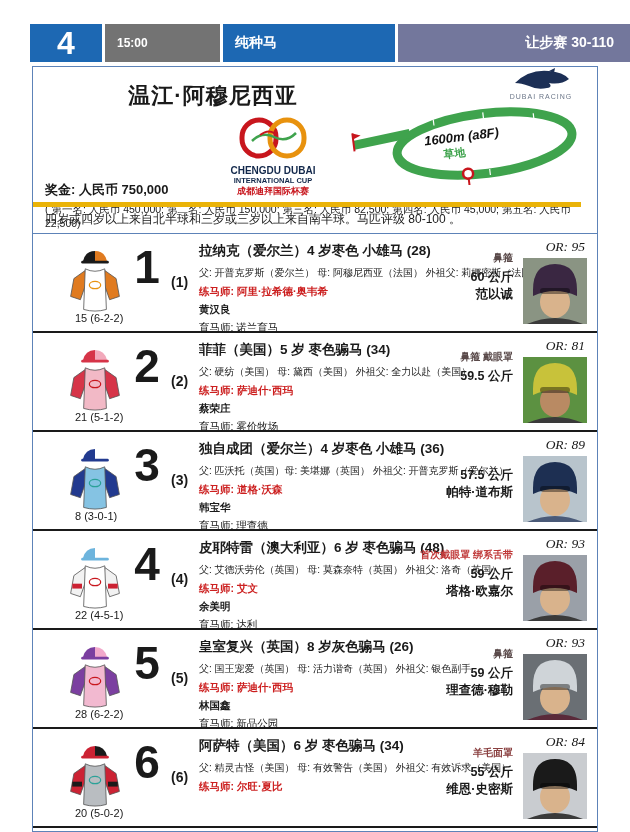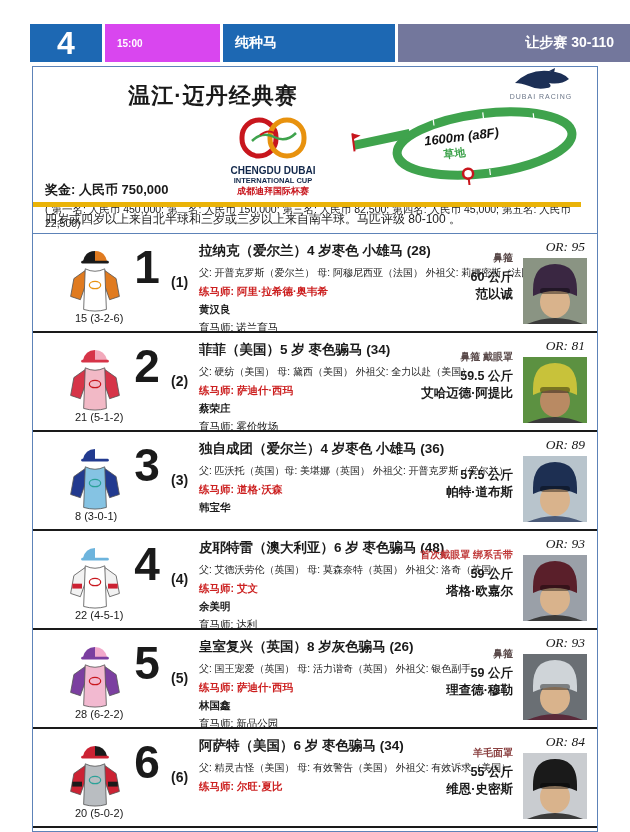--- a/index.html
+++ b/index.html
@@ -2,21 +2,21 @@
 <html><head>
 <meta charset="utf-8">
 <style>
   html,body{margin:0;padding:0;width:630px;height:832px;overflow:hidden;
     background:#ffffff;color:#1a1a1a;
     font-family:"Liberation Sans","DejaVu Sans",sans-serif;}
   
   .topbar{position:absolute;top:24px;left:30px;right:0;height:38px;display:flex;gap:3px;}
   .cell{color:#fff;font-weight:bold;display:flex;align-items:center;}
   .c1{width:72px;background:#1d68b3;justify-content:center;font-size:32px;}
-  .c2{width:103px;background:#d946ef;padding-left:12px;font-size:10px;}
+  .c2{width:103px;background:#737373;padding-left:12px;font-size:12px;}
   .c3{width:160px;background:#1d68b3;padding-left:12px;font-size:14px;}
   .c4{flex:1;background:#73779c;justify-content:flex-end;padding-right:16px;font-size:14px;}
   
   .box{position:absolute;top:66px;left:32px;width:566px;height:766px;
     border:1px solid #5d83b8;background:#fff;box-sizing:border-box;}
   .info{position:relative;height:166px;border-bottom:1px solid #5d83b8;}
   .race-title{position:absolute;top:14px;left:40px;width:280px;text-align:center;
     font-size:22px;font-weight:bold;letter-spacing:1px;margin:0;}
   .cd-logo{position:absolute;top:48px;left:155px;width:170px;text-align:center;line-height:1.15;}
   .cd-logo .en1{font-size:10px;font-weight:bold;color:#12284b;}
@@ -59,21 +59,21 @@
 <div class="topbar">
   <div class="cell c1">4</div>
   <div class="cell c2">15:00</div>
   <div class="cell c3">纯种马</div>
   <div class="cell c4">让步赛 30-110</div>
 </div>
 
 <div class="box">
 
   <div class="info">
-    <h1 class="race-title">温江·迈丹经典赛</h1>
+    <h1 class="race-title">温江·阿穆尼西亚</h1>
 
     <div class="cd-logo">
       <svg width="86" height="46" viewBox="0 0 86 46">
         <rect x="12" y="5" width="34" height="36" rx="17" fill="none" stroke="#c8161d" stroke-width="5"></rect>
         <rect x="40" y="5" width="34" height="36" rx="17" fill="none" stroke="#e8920e" stroke-width="5"></rect>
         <path d="M22 26 q10 -10 22 -4 q12 6 22 -4" fill="none" stroke="#3fa34d" stroke-width="2.5"></path>
         <path d="M30 20 q8 -6 14 -2" fill="none" stroke="#c8161d" stroke-width="2"></path>
       </svg>
       <div class="en1">CHENGDU DUBAI</div>
       <div class="en2">INTERNATIONAL CUP</div>
@@ -121,21 +121,21 @@
       <rect x="4" y="46" width="12" height="6" fill="transparent"></rect>
       <rect x="48" y="46" width="12" height="6" fill="transparent"></rect>
       <path d="M20 24 Q32 30 44 24 L46 74 Q32 78 18 74 Z" stroke="#555" stroke-width="1" fill="#ffffff"></path>
       <ellipse cx="32" cy="44" rx="7" ry="4.5" fill="none" stroke="#e8920e" stroke-width="1.5"></ellipse>
       <path d="M32 2 Q20 2 17 15 L32 15 Z" fill="#1a1a1a"></path>
       <path d="M32 2 Q44 2 47 15 L32 15 Z" fill="#e07b20"></path>
       <rect x="15" y="14" width="34" height="3.5" rx="1.7" fill="#1a1a1a"></rect>
     </svg>
     <div class="num">1</div>
     <div class="draw">(1)</div>
-    <div class="record">15 (3-2-6)</div>
+    <div class="record">15 (6-2-2)</div>
     <div class="mid">
       <div class="hname">拉纳克（爱尔兰）4 岁枣色 小雄马 (28)</div>
       <div class="ped">父: 开普克罗斯（爱尔兰） 母: 阿穆尼西亚（法国） 外祖父: 莉娜密斯（法国）</div>
       <div class="trainer">练马师: 阿里·拉希德·奥韦希</div>
       <div class="owner">黄汉良</div>
       <div class="breeder">育马师: 诺兰育马</div>
     </div>
     <div class="or">OR: 95</div>
     <div class="gear" style="color:#5a4a4a">鼻箍</div>
     <div class="weight">60 公斤</div>
@@ -167,21 +167,20 @@
     <div class="mid">
       <div class="hname">菲菲（美国）5 岁 枣色骟马 (34)</div>
       <div class="ped">父: 硬纺（美国） 母: 黛西（美国） 外祖父: 全力以赴（美国）</div>
       <div class="trainer">练马师: 萨迪什·西玛</div>
       <div class="owner">蔡荣庄</div>
       <div class="breeder">育马师: 雾价牧场</div>
     </div>
     <div class="or">OR: 81</div>
     <div class="gear" style="color:#5a4a4a">鼻箍 戴眼罩</div>
     <div class="weight">59.5 公斤</div>
-    <div class="jockey">艾哈迈德·阿提比</div>
     <svg class="photo" viewBox="0 0 64 66">
       <rect width="64" height="66" fill="#5c9141"></rect>
       <ellipse cx="32" cy="44" rx="15" ry="16" fill="#b98a63"></ellipse>
       <path d="M10 32 Q10 6 32 6 Q54 6 54 32 L54 38 Q32 28 10 38 Z" fill="#c8c23a"></path>
       <rect x="17" y="30" width="30" height="6" rx="3" fill="rgba(0,0,0,0.4)"></rect>
       <path d="M4 66 Q32 54 60 66 Z" fill="#3a3a3a"></path>
     </svg>
   </div>
 
   <div class="entry">
@@ -197,20 +196,21 @@
       <rect x="15" y="14" width="34" height="3.5" rx="1.7" fill="#223a8f"></rect>
     </svg>
     <div class="num">3</div>
     <div class="draw">(3)</div>
     <div class="record">8 (3-0-1)</div>
     <div class="mid">
       <div class="hname">独自成团（爱尔兰）4 岁枣色 小雄马 (36)</div>
       <div class="ped">父: 匹沃托（英国）母: 美堪娜（英国） 外祖父: 开普克罗斯（爱尔兰）</div>
       <div class="trainer">练马师: 道格·沃森</div>
       <div class="owner">韩宝华</div>
+      <div class="breeder">育马师: 理查德</div>
     </div>
     <div class="or">OR: 89</div>
     <div class="gear" style="color:#5a4a4a"></div>
     <div class="weight">57.5 公斤</div>
     <div class="jockey">帕特·道布斯</div>
     <svg class="photo" viewBox="0 0 64 66">
       <rect width="64" height="66" fill="#b8c4cc"></rect>
       <ellipse cx="32" cy="44" rx="15" ry="16" fill="#d9b38c"></ellipse>
       <path d="M10 32 Q10 6 32 6 Q54 6 54 32 L54 38 Q32 28 10 38 Z" fill="#1d2f52"></path>
       <rect x="17" y="30" width="30" height="6" rx="3" fill="rgba(0,0,0,0.4)"></rect>

